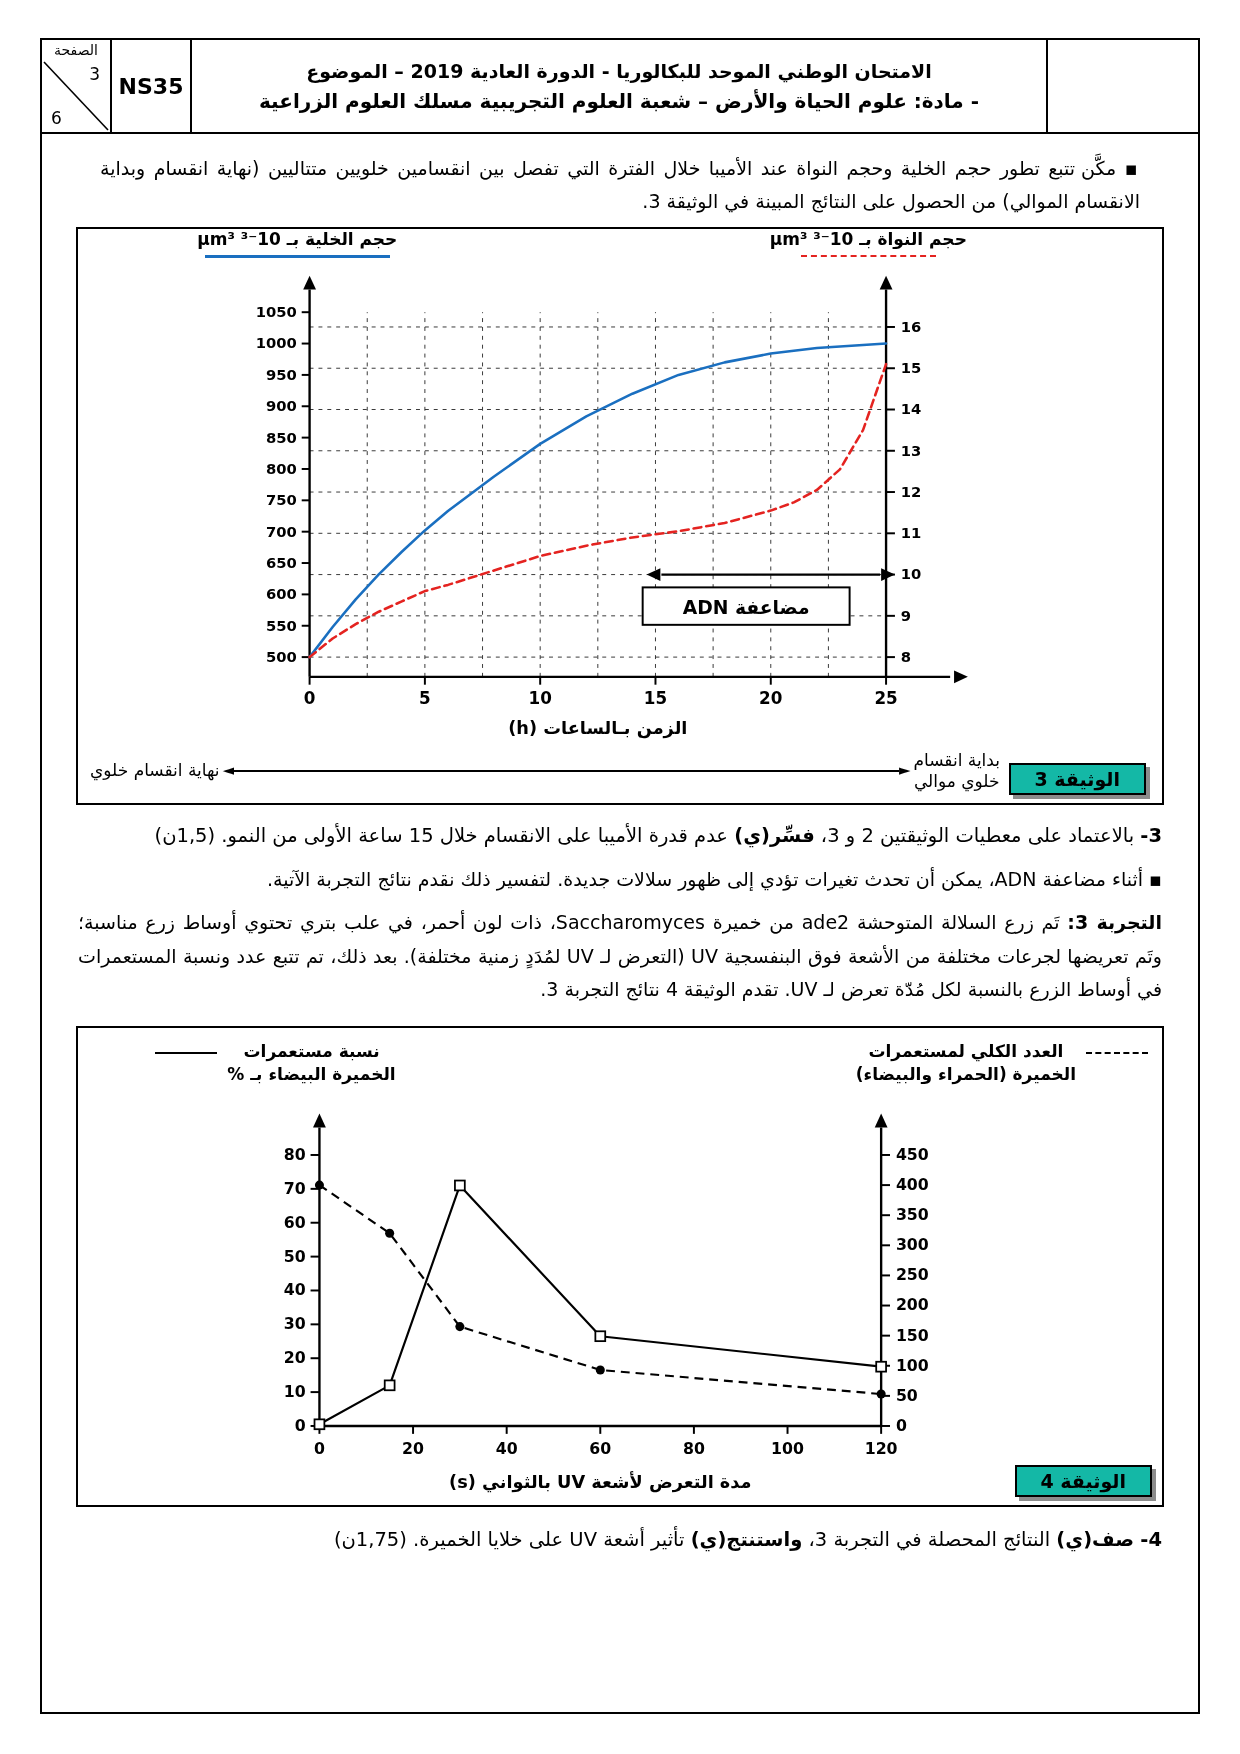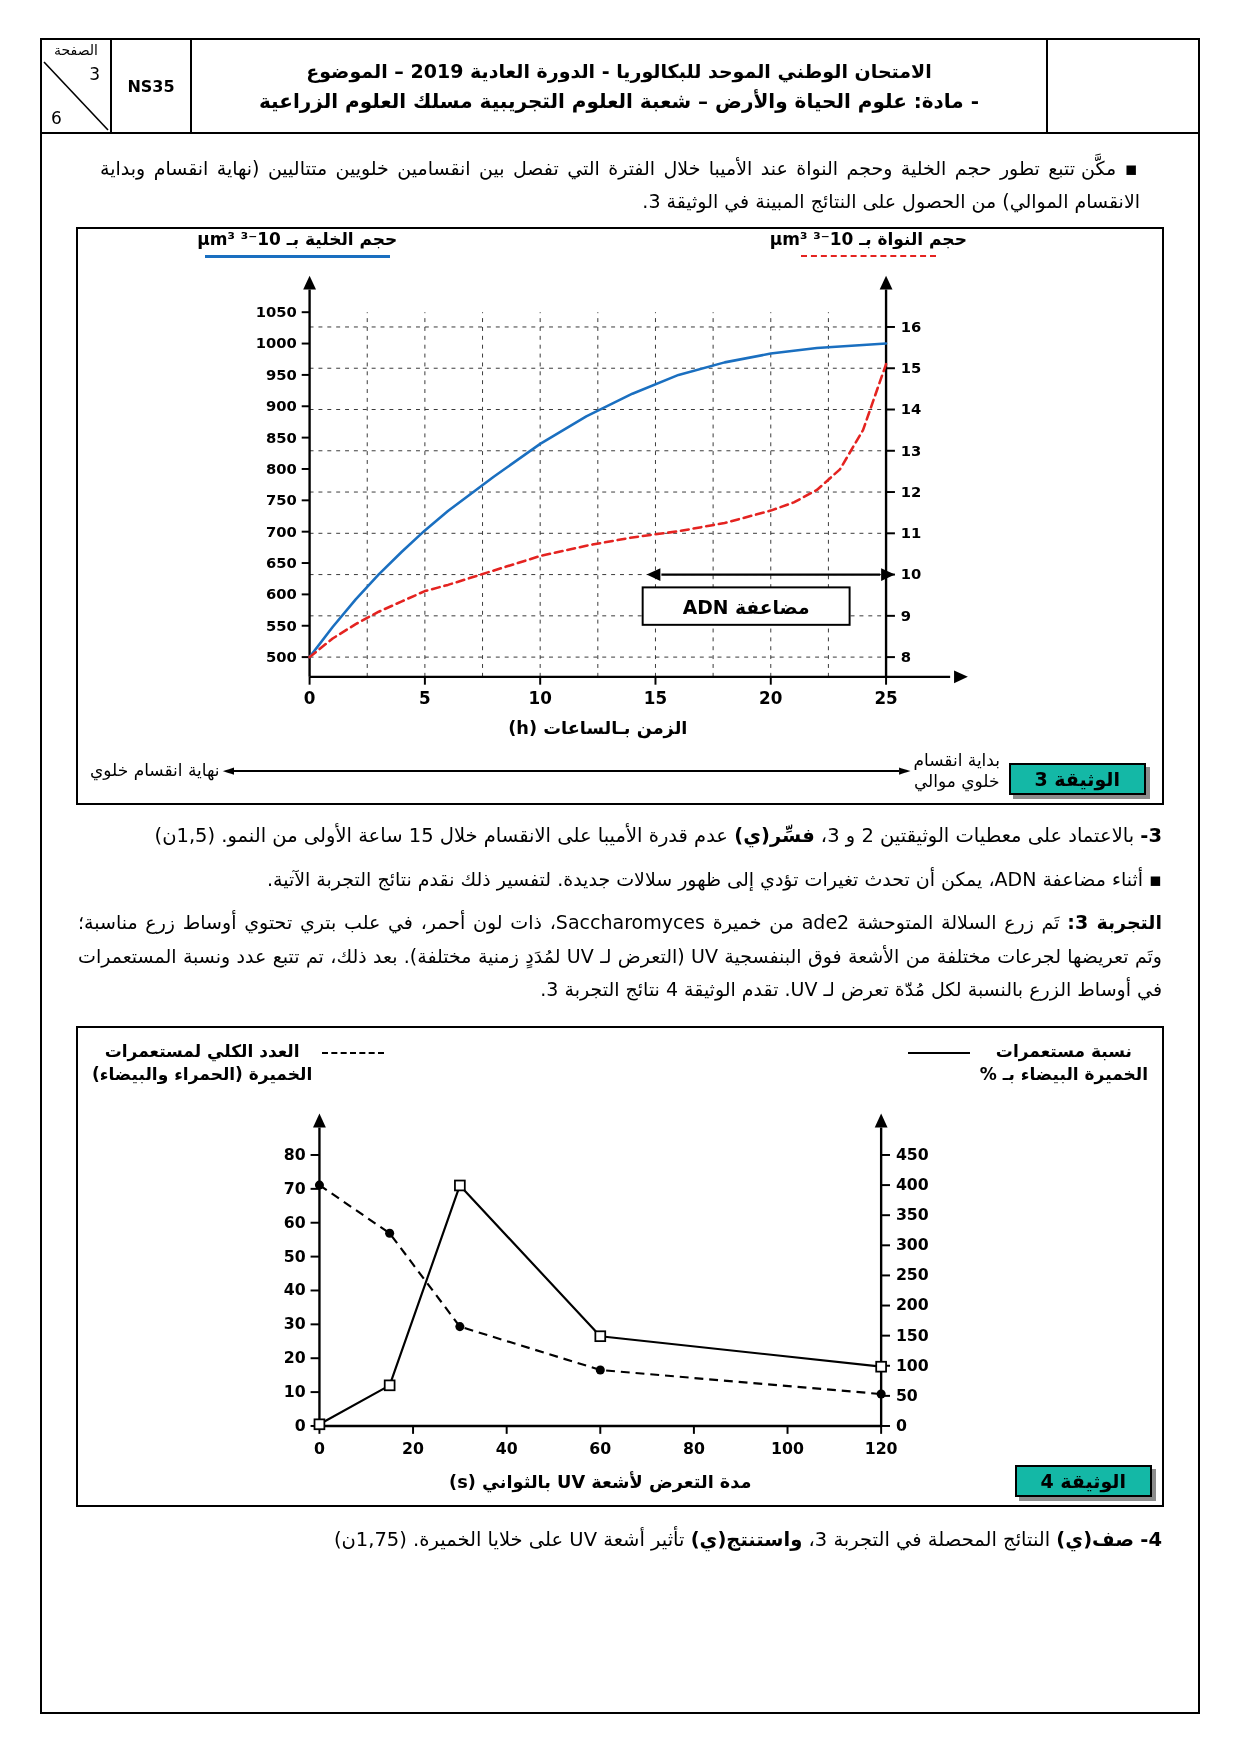--- a/index.html
+++ b/index.html
@@ -6,21 +6,21 @@
   html,body{background:#fff}
   body{width:1240px;height:1754px;position:relative;font-family:"DejaVu Sans",sans-serif;color:#000}
   .page{position:absolute;left:40px;top:38px;right:40px;bottom:40px;border:2px solid #000;background:#fff}
   
   .header{display:flex;border-bottom:2px solid #000;height:94px}
   .pagenum{width:70px;border-right:2px solid #000;position:relative;font-weight:normal}
   .pagenum .lbl{display:block;text-align:center;font-size:14px;padding-top:2px}
   .pagenum .diag{position:absolute;left:0;right:0;top:20px;bottom:0;width:100%;height:calc(100% - 20px)}
   .pagenum .n3{position:absolute;top:24px;right:10px;font-size:17px}
   .pagenum .n6{position:absolute;bottom:4px;left:9px;font-size:17px}
-  .nsbox{width:80px;border-right:2px solid #000;display:flex;align-items:center;justify-content:center;font-weight:bold;font-size:16px}
+  .nsbox{width:80px;border-right:2px solid #000;display:flex;align-items:center;justify-content:center;font-weight:bold;font-size:22px}
   .titlebox{flex:1;display:flex;flex-direction:column;justify-content:center;gap:7px;text-align:center;font-weight:bold}
   .titlebox .t1{font-size:19px}
   .titlebox .t2{font-size:20px}
   .blankbox{width:152px;border-left:2px solid #000}
   .rtl{direction:rtl}
   
   .main{padding:14px 22px 0}
   .para{direction:rtl;text-align:right;font-size:19px;line-height:1.75}
   .intro{margin:4px 36px 8px;text-align:justify}
   .q{margin:4px 14px 10px;font-size:19.5px}
@@ -197,33 +197,33 @@
     </section>
 
     <p class="para q"><b>3-</b><span> بالاعتماد على معطيات الوثيقتين 2 و 3، </span><b>فسِّر(ي)</b><span> عدم قدرة الأميبا على الانقسام خلال 15 ساعة الأولى من النمو. (1,5ن)</span></p>
 
     <p class="para note"><b>▪</b> <span>أثناء مضاعفة ADN، يمكن أن تحدث تغيرات تؤدي إلى ظهور سلالات جديدة. لتفسير ذلك نقدم نتائج التجربة الآتية.</span></p>
 
     <p class="para exp"><b>التجربة 3:</b><span> تَم زرع السلالة المتوحشة ade2 من خميرة Saccharomyces، ذات لون أحمر، في علب بتري تحتوي أوساط زرع مناسبة؛ وتَم تعريضها لجرعات مختلفة من الأشعة فوق البنفسجية UV (التعرض لـ UV لمُدَدٍ زمنية مختلفة). بعد ذلك، تم تتبع عدد ونسبة المستعمرات في أوساط الزرع بالنسبة لكل مُدّة تعرض لـ UV. تقدم الوثيقة 4 نتائج التجربة 3.</span></p>
 
     <section class="docframe">
       <div class="legend-row lr4">
+        <div class="legend2 left">
+          <span class="sym2 solid"></span>
+          <div class="txt">
+            <div>نسبة مستعمرات</div>
+            <div>الخميرة البيضاء بـ %</div>
+          </div>
+        </div>
         <div class="legend2 right">
           <div class="txt">
             <div>العدد الكلي لمستعمرات</div>
             <div>الخميرة (الحمراء والبيضاء)</div>
           </div>
           <span class="sym2 dashed"></span>
-        </div>
-        <div class="legend2 left">
-          <span class="sym2 solid"></span>
-          <div class="txt">
-            <div>نسبة مستعمرات</div>
-            <div>الخميرة البيضاء بـ %</div>
-          </div>
         </div>
       </div>
       <svg id="chart-doc4" viewBox="0 0 1100 425">
           <line x1="245" y1="345" x2="245" y2="42" stroke="#000" stroke-width="2.4"></line>
           <polygon points="245,28 238.5,42 251.5,42" fill="#000"></polygon>
           <line x1="815" y1="345" x2="815" y2="42" stroke="#000" stroke-width="2.4"></line>
           <polygon points="815,28 808.5,42 821.5,42" fill="#000"></polygon>
           <line x1="245" y1="345" x2="815" y2="345" stroke="#000" stroke-width="2.4"></line>
           <line x1="236" y1="345" x2="245" y2="345" stroke="#000" stroke-width="2"></line>
           <text x="231" y="350" text-anchor="end" font-size="16" font-weight="bold" font-family="'DejaVu Sans', sans-serif" fill="#000">0</text>

